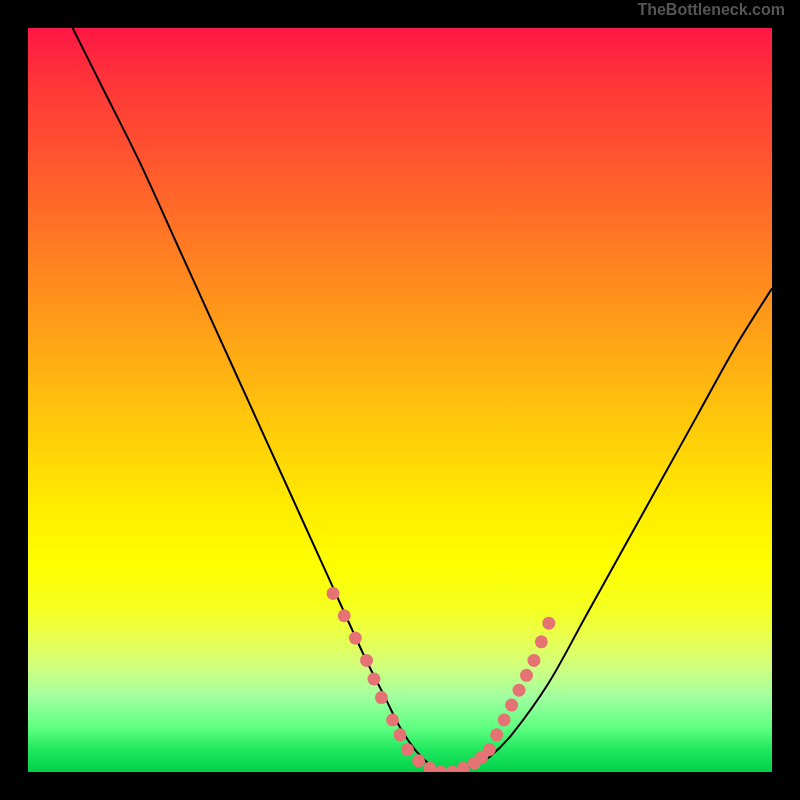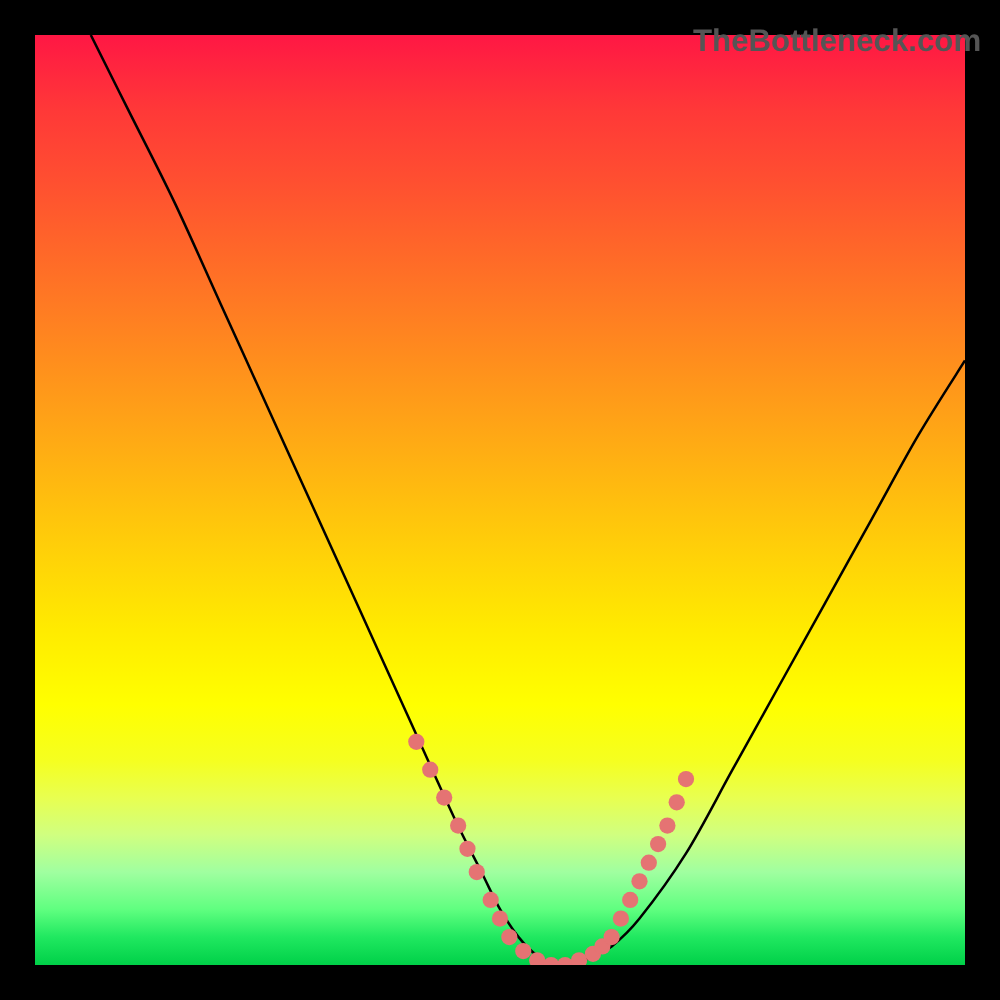--- a/index.html
+++ b/index.html
@@ -10,24 +10,24 @@
     body {
       width: 800px;
       height: 800px;
       background: #000000;
       position: relative;
       overflow: hidden;
       font-family: Arial, sans-serif;
     }
     .watermark {
       position: absolute;
-      top: 19px;
+      top: 1px;
       right: 15px;
       color: #555555;
-      font-size: 25px;
+      font-size: 16px;
       font-weight: bold;
       z-index: 10;
     }
     .plot-area {
       position: absolute;
       top: 28px;
       left: 28px;
       width: 744px;
       height: 744px;
       background: linear-gradient(to bottom,

